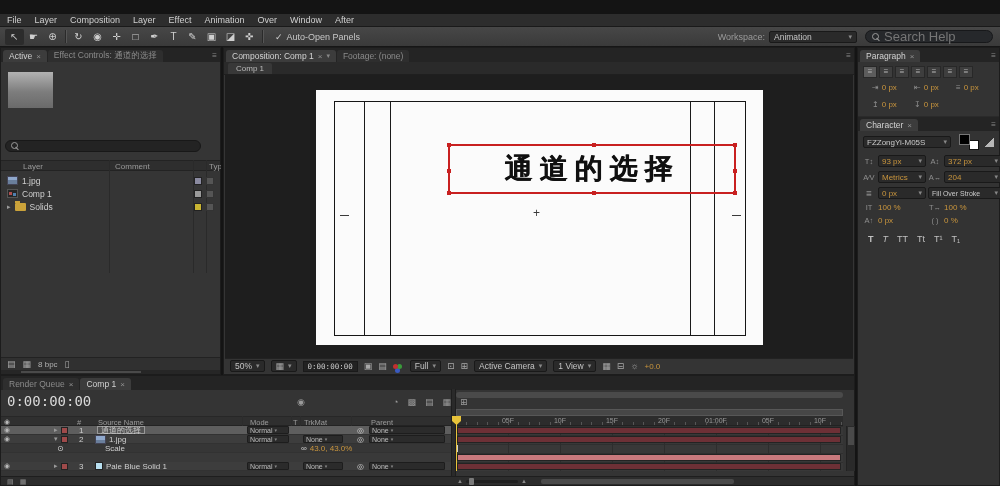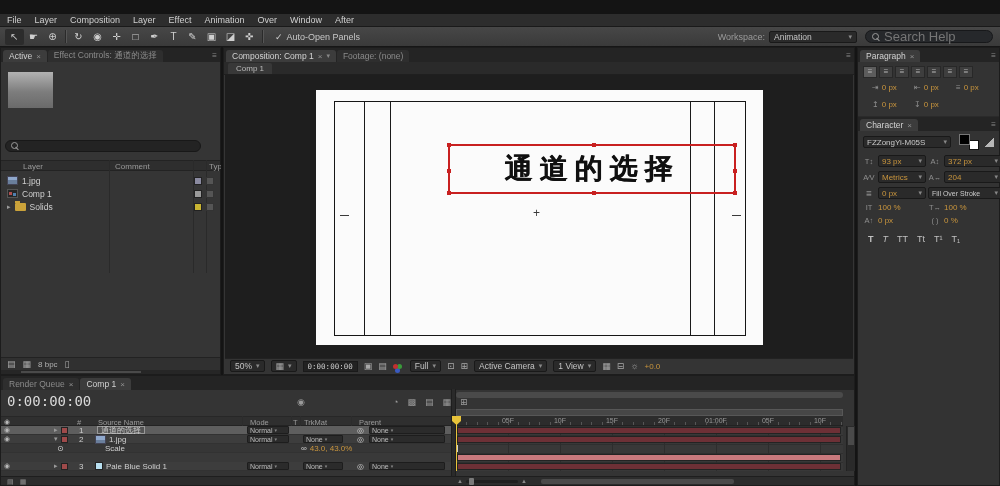--- a/index.html
+++ b/index.html
@@ -439,21 +439,21 @@
       <span>⊞</span>
     </div>
 
     <div class="tlhead">
       <span style="left:3px" class="eye">◉</span>
       <span style="left:76px">#</span>
       <span style="left:97px">Source Name</span>
       <span style="left:249px">Mode</span>
       <span style="left:292px">T</span>
       <span style="left:303px">TrkMat</span>
-      <span style="left:358px">Parent</span>
+      <span style="left:370px">Parent</span>
     </div>
     <div class="colline" style="left:241px"></div>
     <div class="colline" style="left:290px"></div>
     <div class="colline" style="left:299px"></div>
     <div class="colline" style="left:350px"></div>
 
     <div class="tlrows">
 
       <div class="tlrow selected" style="top:0">
         <span class="re" style="left:3px">

